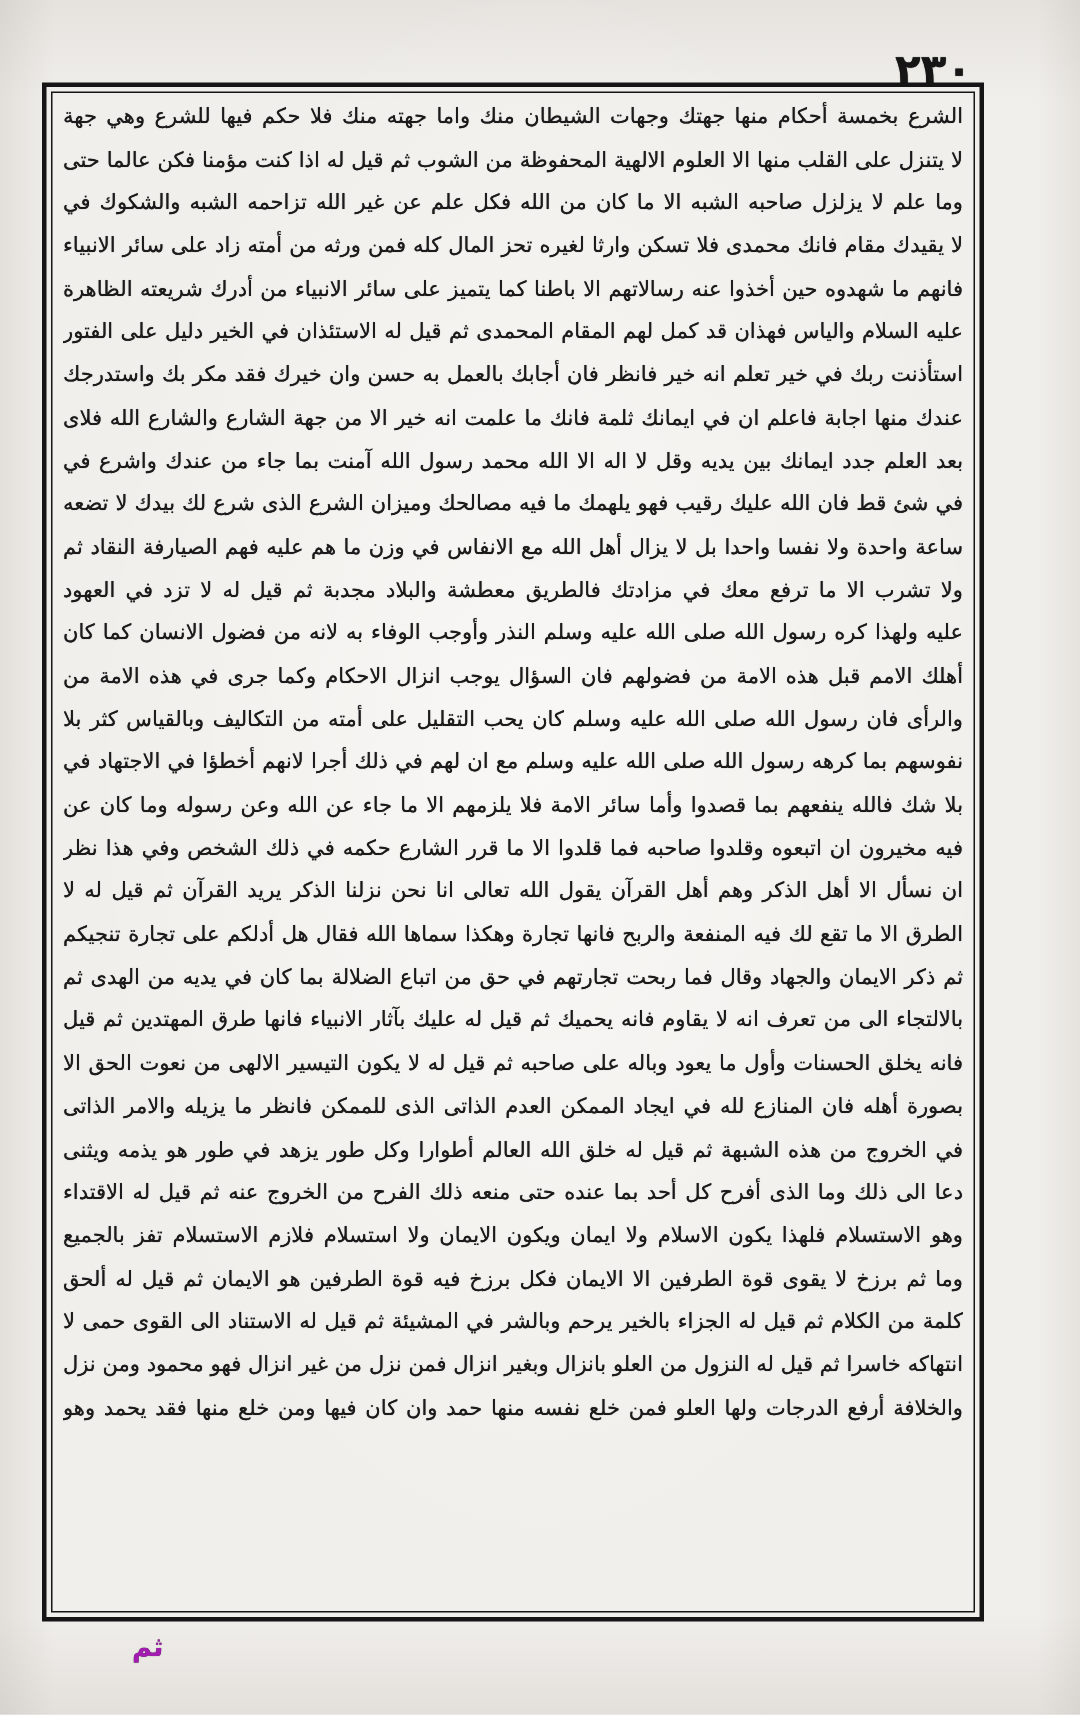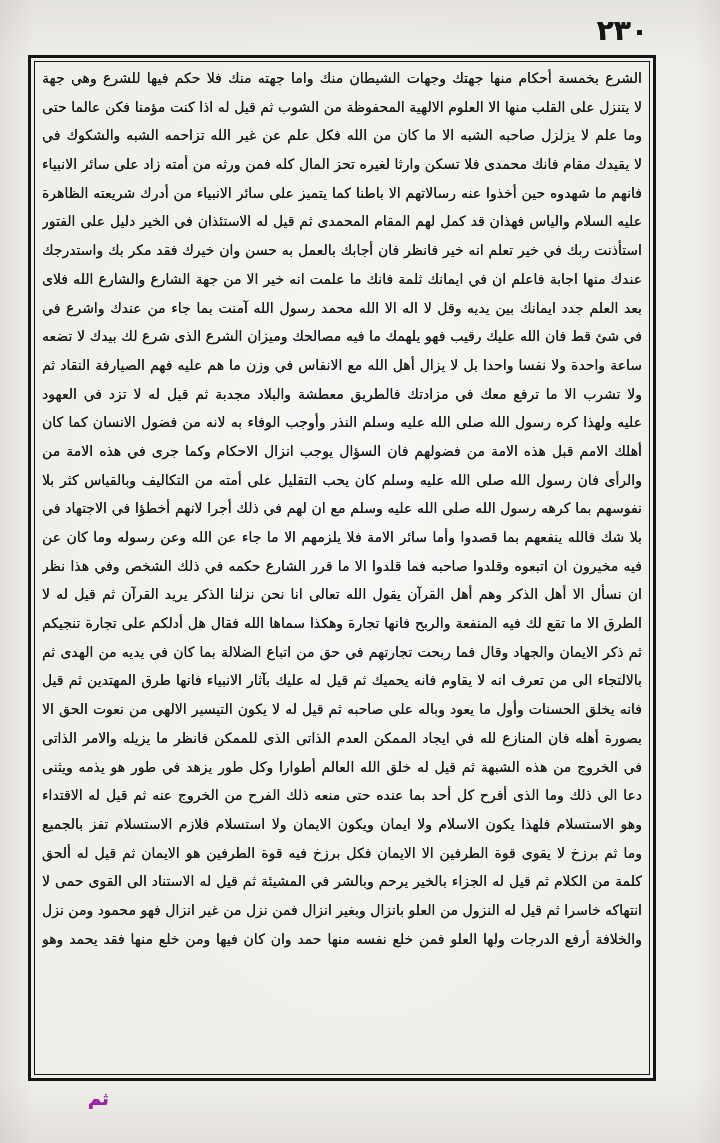--- a/index.html
+++ b/index.html
@@ -19,21 +19,21 @@
     position: absolute;
     inset: 0;
     pointer-events: none;
     background:
       radial-gradient(ellipse at 50% 45%, rgba(255,255,255,0.55) 0%, rgba(255,255,255,0) 60%),
       linear-gradient(180deg, rgba(120,115,105,0.10) 0%, rgba(255,255,255,0) 6%, rgba(255,255,255,0) 94%, rgba(120,115,105,0.12) 100%),
       linear-gradient(90deg, rgba(120,115,105,0.12) 0%, rgba(255,255,255,0) 5%, rgba(255,255,255,0) 96%, rgba(120,115,105,0.10) 100%);
   }
   .page-number {
     position: absolute;
-    top: 14px;
+    top: 30px;
     right: 72px;
     font-size: 28px;
     font-weight: bold;
     letter-spacing: 1px;
     color: #161616;
     text-shadow: 0 0 0.6px #161616;
   }
   .frame-outer {
     position: absolute;
     left: 28px;

